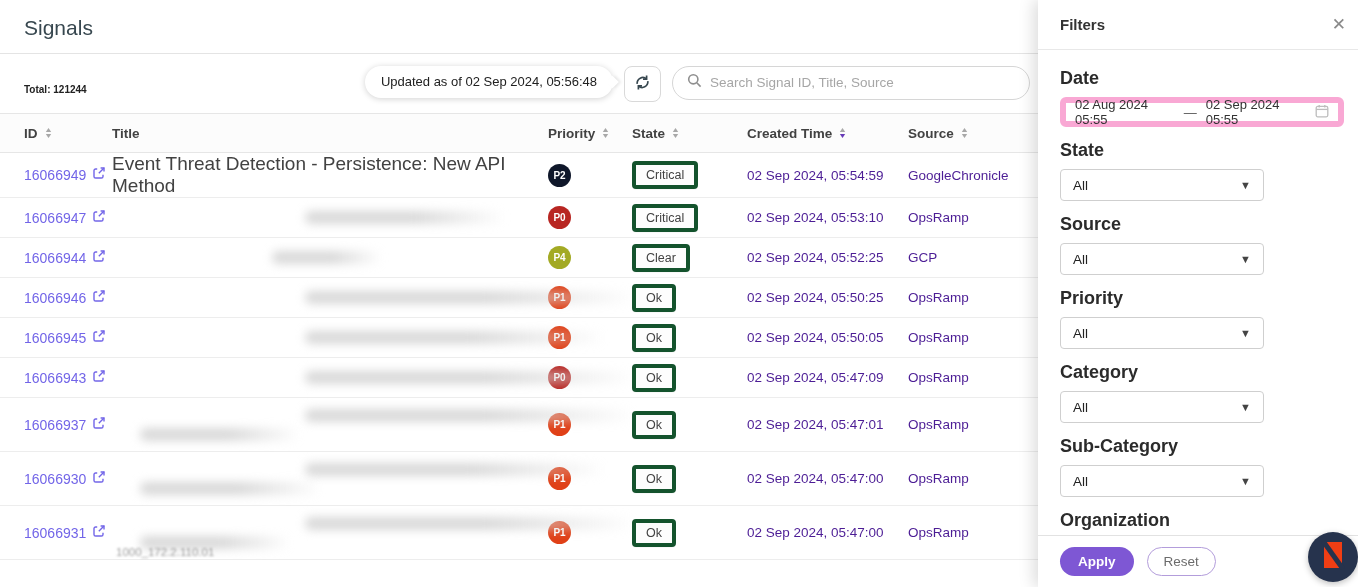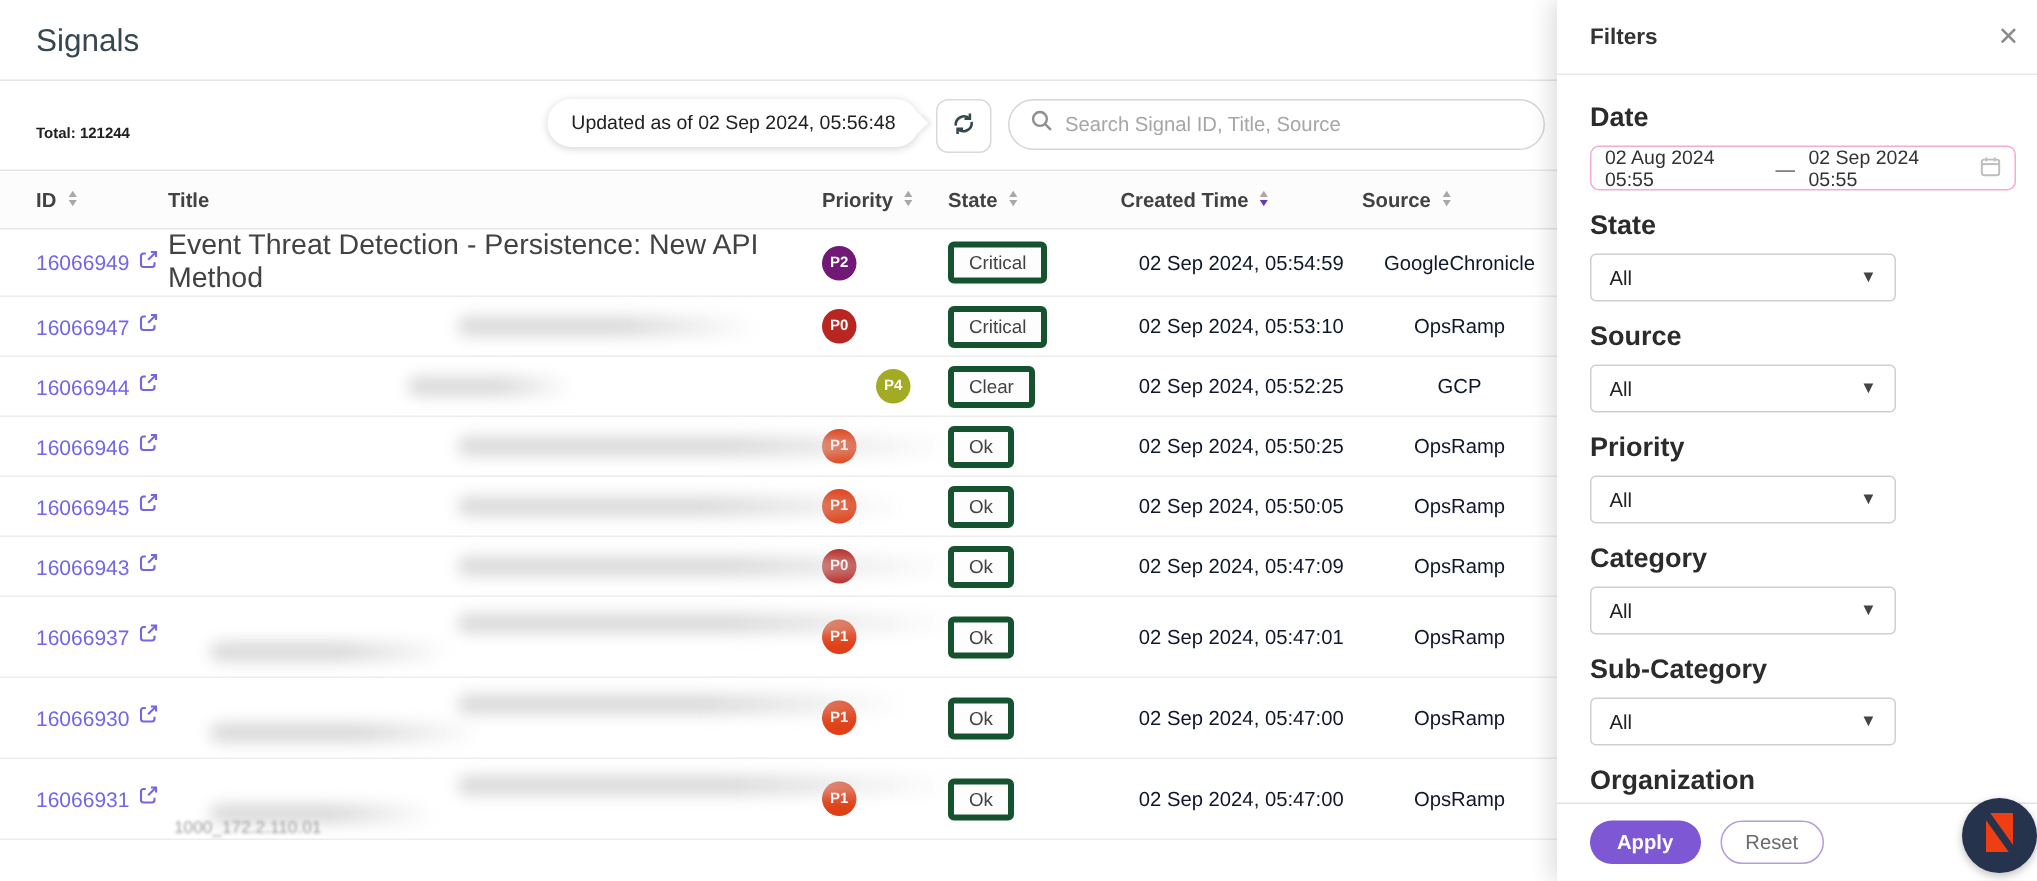--- a/index.html
+++ b/index.html
@@ -48,32 +48,32 @@
   .title-cell { position:relative; align-self:stretch; display:flex; flex-direction:column;
     justify-content:center; gap:6px; overflow:visible; }
   .blur-bar { height:13px; border-radius:6px; filter:blur(5px);
     background:linear-gradient(90deg, #d9d9d9 55%, rgba(217,217,217,0)); }
   .fragment { position:absolute; bottom:1px; left:4px; font-size:11.5px; color:#9e9e9e;
     filter:blur(1.2px); white-space:nowrap; }
   .badge { width:23px; height:23px; border-radius:50%; color:#fff; font-size:10px;
     font-weight:700; display:flex; align-items:center; justify-content:center; }
   .chip { display:inline-block; border:4px solid #14532d; background:#fdfdfd; color:#424242;
     font-size:12.5px; border-radius:4px; padding:3px 10px; box-shadow:0 1px 1px rgba(0,0,0,.03); }
-  .cell-text { font-size:13.5px; color:#0f172a;text-align:center; }
+  .cell-text { font-size:13.5px; color:#4c1d95; }
 
   .filters-panel { position:absolute; left:1038px; top:0; width:328px; height:587px;
     background:#fff; box-shadow:-5px 0 14px rgba(0,0,0,.13); z-index:5; }
   .fp-header { height:50px; display:flex; align-items:center; padding:0 20px 0 22px;
     border-bottom:1px solid #e8e8e8; }
   .fp-title { font-size:15px; font-weight:700; color:#333; }
   .fp-close { margin-left:auto; font-size:17px; color:#8a8a8a; cursor:pointer; line-height:1; }
   .fp-body { padding:18px 22px 0 22px; }
   .fp-label { font-size:18px; font-weight:700; color:#2b2b2b; margin-bottom:8px; }
   .date-input { display:flex; align-items:center; gap:9px; height:30px;
-    border:1px solid #f9a8d4; border-radius:6px; padding:0 9px; font-size:13px; color:#333;
+    border:6px solid #f9a8d4; border-radius:6px; padding:0 9px; font-size:13px; color:#333;
     cursor:pointer; }
   .date-sep { color:#555; }
   .cal-icon { margin-left:auto; }
   .fp-group { margin-top:13px; }
   .fp-select { width:204px; height:32px; border:1px solid #cfcfcf; border-radius:4px;
     display:flex; align-items:center; padding:0 12px; font-size:13.5px; color:#222;
     cursor:pointer; }
   .fp-select .caret { margin-left:auto; font-size:11px; color:#444; }
   .fp-footer { position:absolute; bottom:0; left:0; right:0; height:52px; background:#fff;
     border-top:1px solid #e2e2e2; display:flex; align-items:center; gap:13px;
@@ -170,21 +170,21 @@
           <span><svg width="14" height="14" viewBox="0 0 14 14" fill="none" stroke="#7265e8" stroke-width="1.4">
               <path d="M5.2 3H3.6A1.6 1.6 0 0 0 2 4.6v5.8A1.6 1.6 0 0 0 3.6 12h5.8A1.6 1.6 0 0 0 11 10.4V8.8"></path>
               <path d="M6.8 7.2 12 2"></path>
               <path d="M8.6 2H12v3.4"></path>
             </svg></span>
         </div>
         <div class="title-cell">
           <span class="title-text">Event Threat Detection - Persistence: New API Method</span>
         </div>
         <div>
-          <span class="badge" style="background: #701a75;">P2</span>
+          <span class="badge" style="background: #0f172a;">P2</span>
         </div>
         <div><span class="chip">Critical</span></div>
         <div class="cell-text">02 Sep 2024, 05:54:59</div>
         <div class="cell-text">GoogleChronicle</div>
       </div>
       <div class="grid-row row">
         <div class="id-cell">
           <a class="id-link">16066947</a>
           <span><svg width="14" height="14" viewBox="0 0 14 14" fill="none" stroke="#7265e8" stroke-width="1.4">
               <path d="M5.2 3H3.6A1.6 1.6 0 0 0 2 4.6v5.8A1.6 1.6 0 0 0 3.6 12h5.8A1.6 1.6 0 0 0 11 10.4V8.8"></path>
@@ -208,21 +208,21 @@
           <span><svg width="14" height="14" viewBox="0 0 14 14" fill="none" stroke="#7265e8" stroke-width="1.4">
               <path d="M5.2 3H3.6A1.6 1.6 0 0 0 2 4.6v5.8A1.6 1.6 0 0 0 3.6 12h5.8A1.6 1.6 0 0 0 11 10.4V8.8"></path>
               <path d="M6.8 7.2 12 2"></path>
               <path d="M8.6 2H12v3.4"></path>
             </svg></span>
         </div>
         <div class="title-cell">
           <div class="blur-bar" style="margin-left: 160px; width: 110px;"></div>
         </div>
         <div>
-          <span class="badge" style="background: rgb(163, 170, 36); margin-left: 36px;">P4</span>
+          <span class="badge" style="background: rgb(163, 170, 36);">P4</span>
         </div>
         <div><span class="chip">Clear</span></div>
         <div class="cell-text">02 Sep 2024, 05:52:25</div>
         <div class="cell-text">GCP</div>
       </div>
       <div class="grid-row row">
         <div class="id-cell">
           <a class="id-link">16066946</a>
           <span><svg width="14" height="14" viewBox="0 0 14 14" fill="none" stroke="#7265e8" stroke-width="1.4">
               <path d="M5.2 3H3.6A1.6 1.6 0 0 0 2 4.6v5.8A1.6 1.6 0 0 0 3.6 12h5.8A1.6 1.6 0 0 0 11 10.4V8.8"></path>

